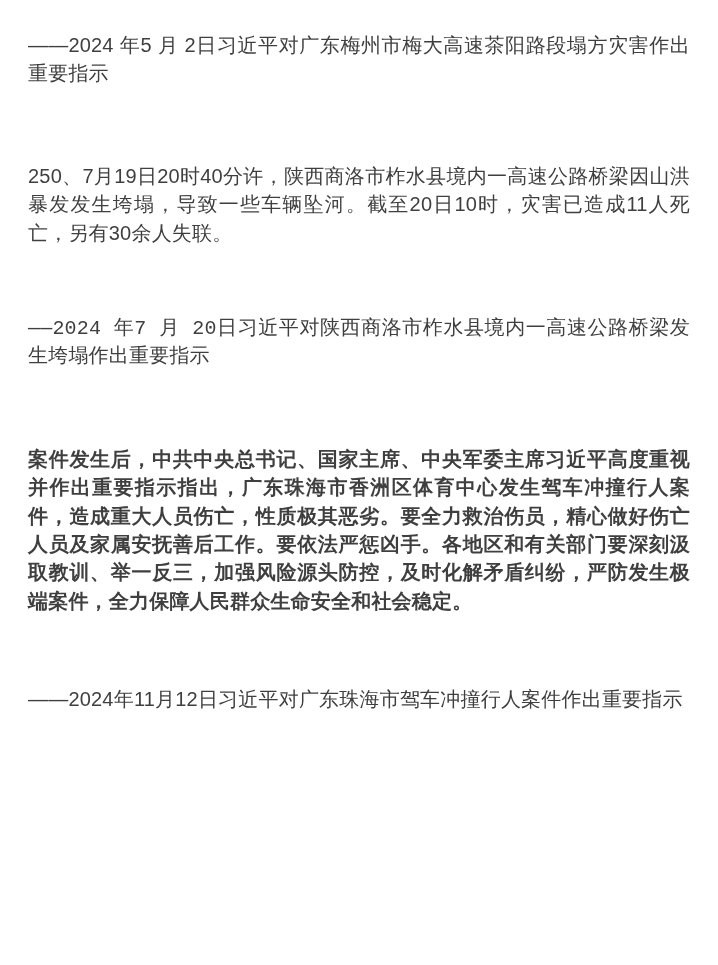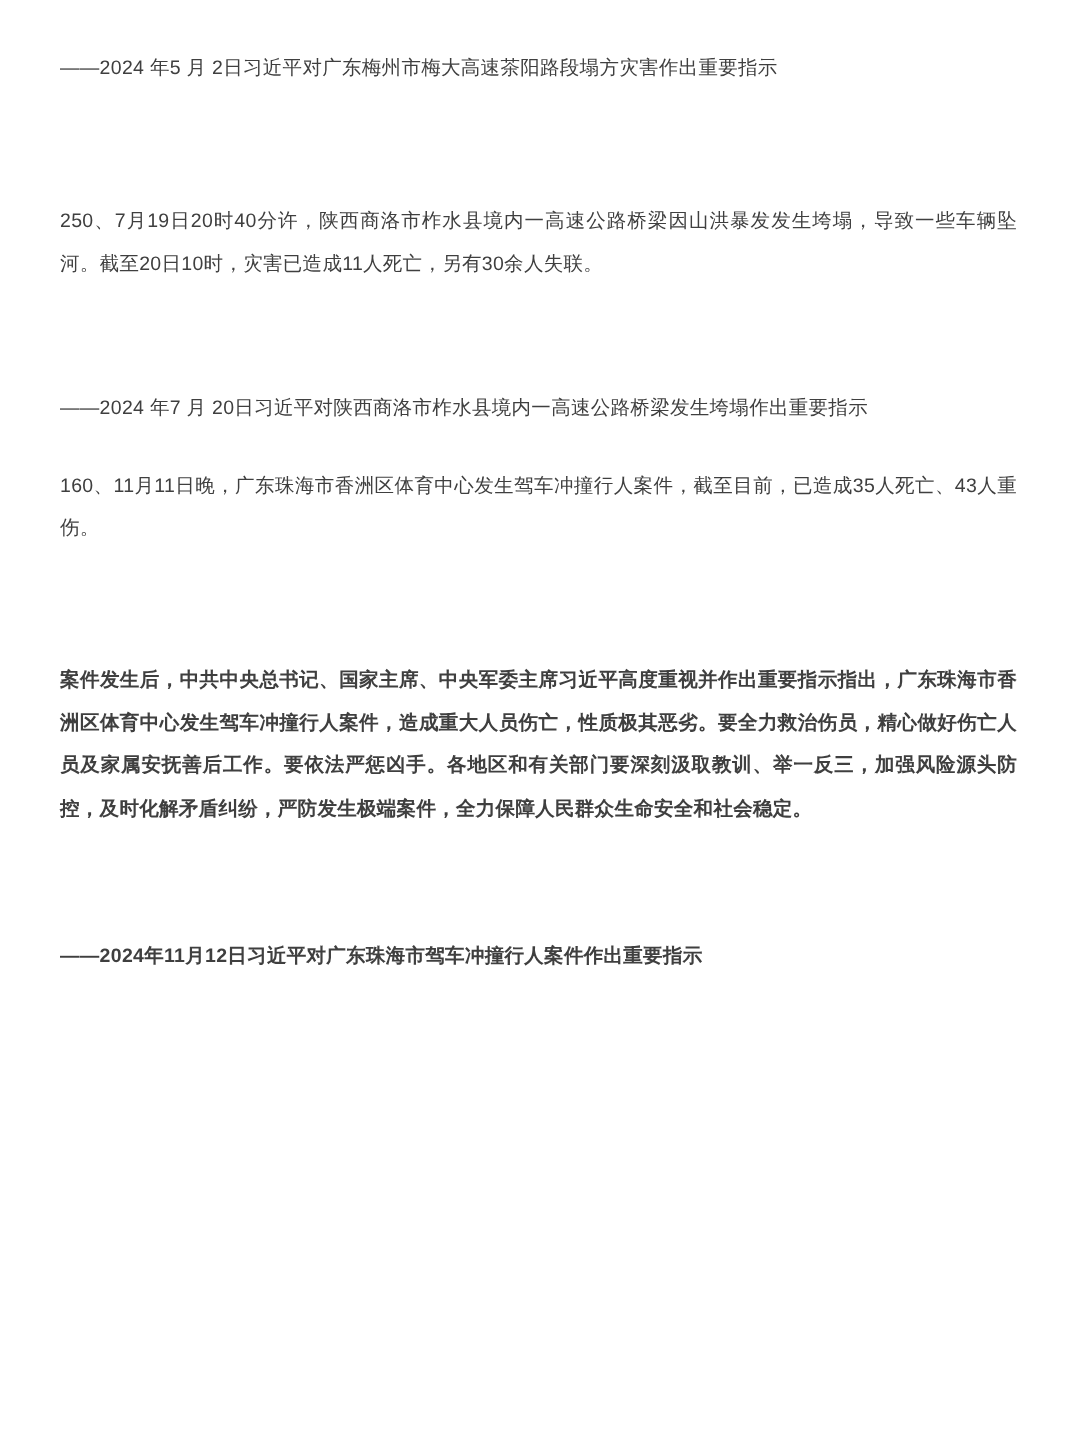--- a/index.html
+++ b/index.html
@@ -14,45 +14,44 @@
     overflow: hidden;
   }
   .page {
     box-sizing: border-box;
     width: 718px;
     height: 965px;
     padding: 0 28px;
     color: #3f3f3f;
   }
   .page p {
-    margin: 12px;
-    font-size: 13px;
+    margin: 0;
+    font-size: 20px;
     line-height: 28.4px;
     text-align: justify;
     letter-spacing: 0.2px;
     word-break: break-all;
   }
   
   .b0 { margin-top: 31px !important; }
   .b1 { margin-top: 74px !important; }
   .b2 { margin-top: 73px !important; }
-  .b3 { margin-top: 68px !important; }
+  .b3 { margin-top: 68px !important; font-family: Liberation Mono, monospace; }
   .b4 { margin-top: 23px !important; }
   .b5 { margin-top: 73px !important; font-weight: bold; }
-  .b6 { margin-top: 70px !important; font-weight: bold; }
+  .b6 { margin-top: 70px !important; }
 </style>
 </head>
 <body>
 
 <div class="page">
   <p class="b0">——2024 年5 月 2日习近平对广东梅州市梅大高速茶阳路段塌方灾害作出重要指示</p>
 
   <p class="b1">250、7月19日20时40分许，陕西商洛市柞水县境内一高速公路桥梁因山洪暴发发生垮塌，导致一些车辆坠河。截至20日10时，灾害已造成11人死亡，另有30余人失联。</p>
 
 
   <p class="b3">——2024 年7 月 20日习近平对陕西商洛市柞水县境内一高速公路桥梁发生垮塌作出重要指示</p>
 
-  <p class="b4">160、11月11日晚，广东珠海市香洲区体育中心发生驾车冲撞行人案件，截至目前，已造成35人死亡、43人重伤。</p>
 
   <p class="b5">案件发生后，中共中央总书记、国家主席、中央军委主席习近平高度重视并作出重要指示指出，广东珠海市香洲区体育中心发生驾车冲撞行人案件，造成重大人员伤亡，性质极其恶劣。要全力救治伤员，精心做好伤亡人员及家属安抚善后工作。要依法严惩凶手。各地区和有关部门要深刻汲取教训、举一反三，加强风险源头防控，及时化解矛盾纠纷，严防发生极端案件，全力保障人民群众生命安全和社会稳定。</p>
 
   <p class="b6">——2024年11月12日习近平对广东珠海市驾车冲撞行人案件作出重要指示</p>
 </div>
 
 </body></html>

